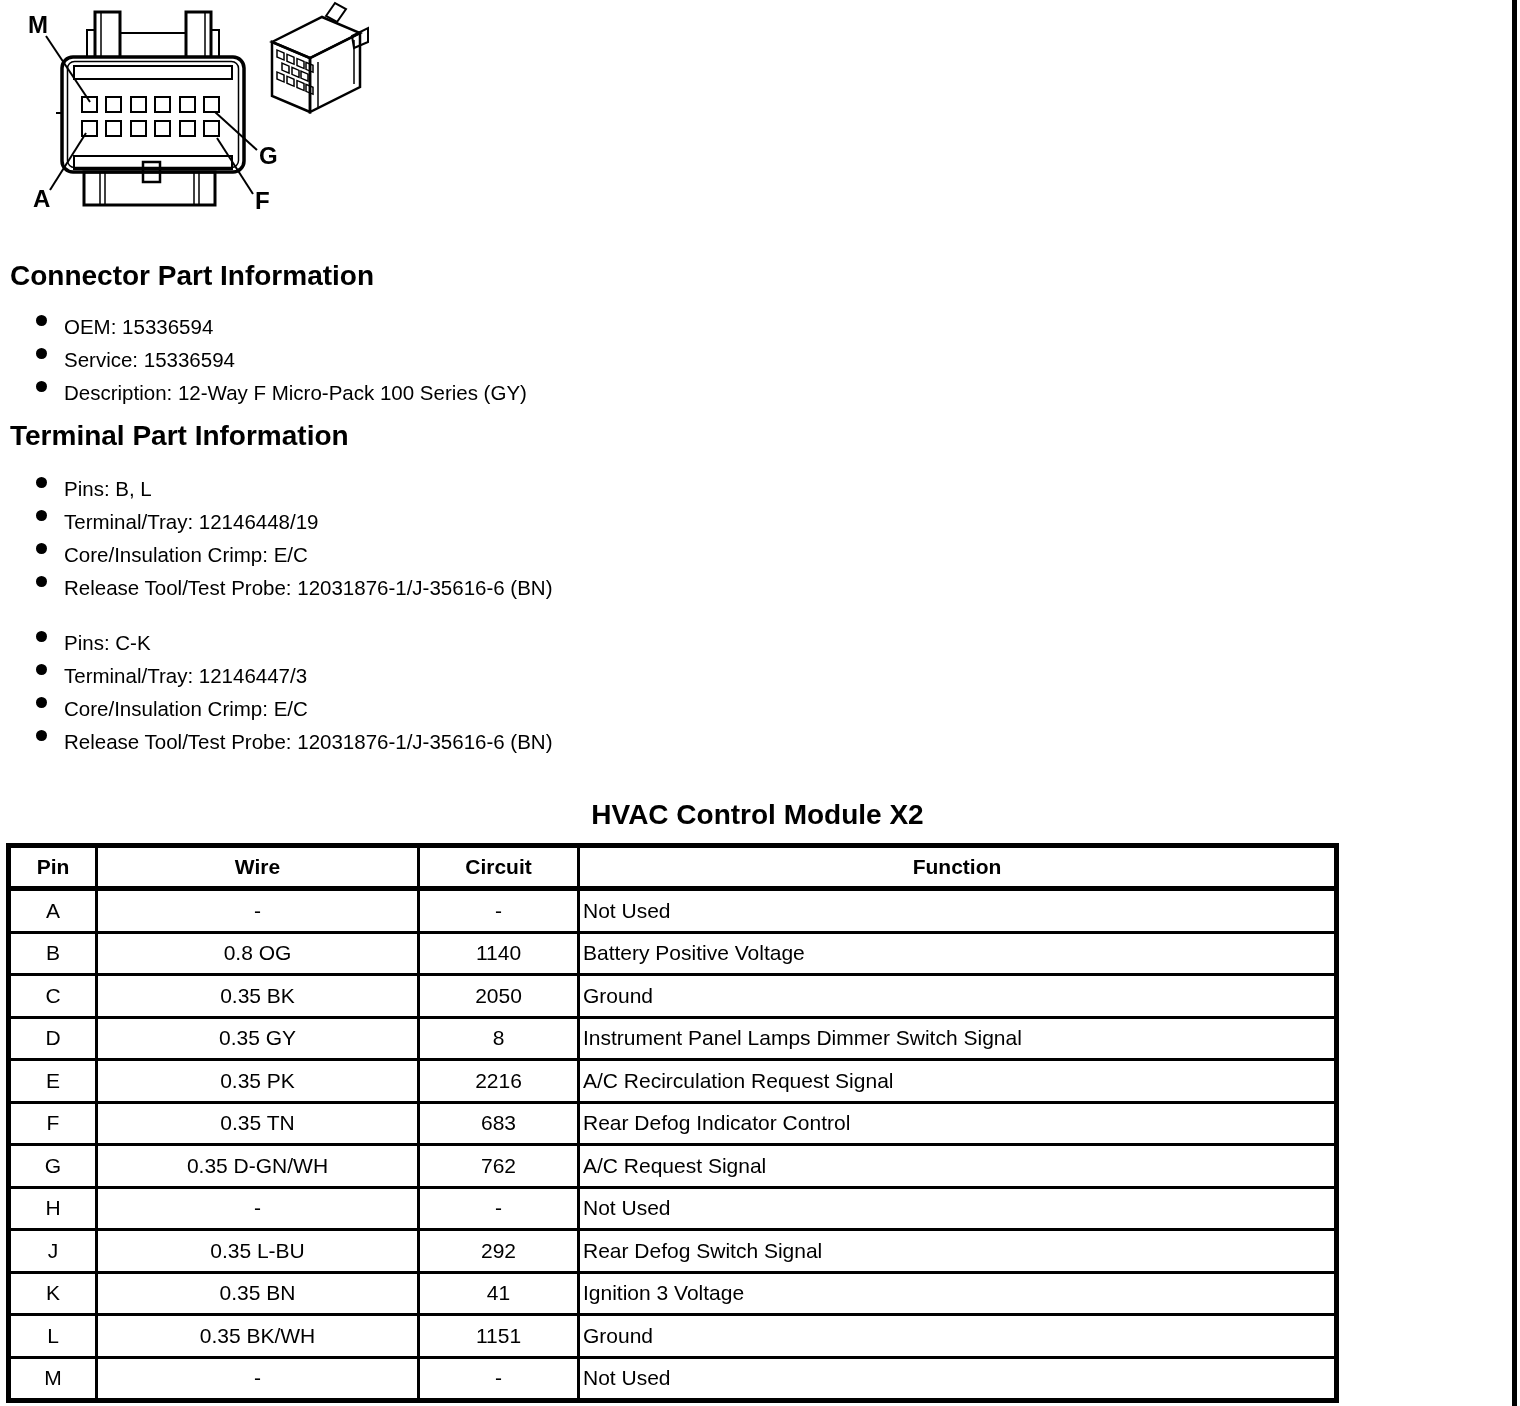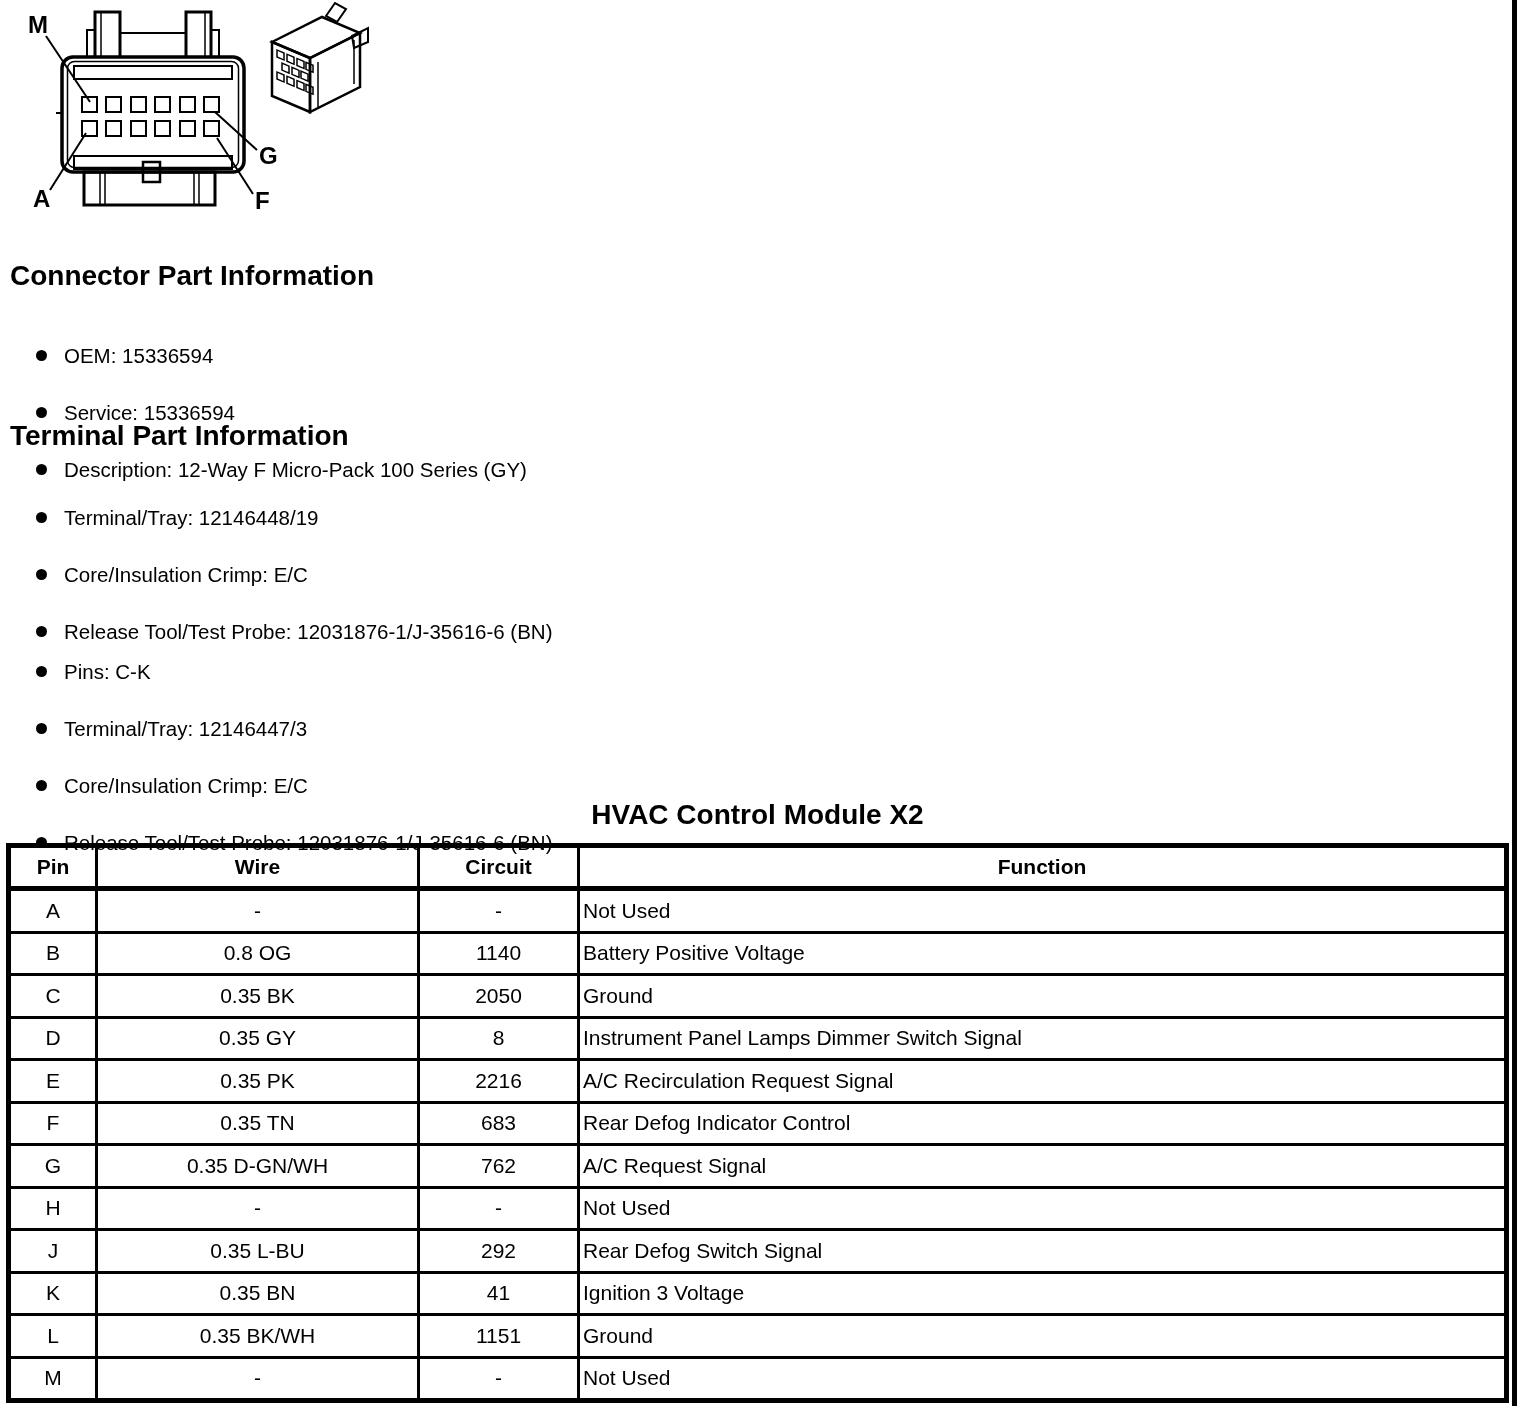--- a/index.html
+++ b/index.html
@@ -42,24 +42,22 @@
   #heading-terminal{top:420px;}
   .bullet-list{
     position:absolute;
     left:36px;
   }
   #list-connector{top:315px;}
   #list-terminal-1{top:477px;}
   #list-terminal-2{top:631px;}
   .bullet-item{
     display:flex;
-    align-items:center;
     height:33px;
     white-space:nowrap;
-    margin-top:24px;
   }
   .dot{
     width:11px;
     height:11px;
     border-radius:50%;
     background:#000;
     margin-right:17px;
     flex:none;
   }
   .bullet-text{
@@ -72,21 +70,21 @@
     left:6px;
     width:1503px;
     text-align:center;
     font-size:28px;
     font-weight:bold;
   }
   .pin-table{
     position:absolute;
     top:843px;
     left:6px;
-    width:1503px;
+    width:1333px;
     border-collapse:collapse;
     table-layout:fixed;
     border:5px solid #000;
   }
   .pin-table th, .pin-table td{
     border:3px solid #000;
     font-size:21px;
     padding:0;
     overflow:hidden;
     text-align:center;
@@ -212,20 +210,24 @@
       <span class="dot"></span>
       <span class="bullet-text">Description: 12-Way F Micro-Pack 100 Series (GY)</span>
     </div>
   </div>
 
   <h2 class="heading" id="heading-terminal">Terminal Part Information</h2>
 
   <div class="bullet-list" id="list-terminal-1">
     <div class="bullet-item">
       <span class="dot"></span>
+      <span class="bullet-text">Pins: B, L</span>
+    </div>
+    <div class="bullet-item">
+      <span class="dot"></span>
       <span class="bullet-text">Terminal/Tray: 12146448/19</span>
     </div>
     <div class="bullet-item">
       <span class="dot"></span>
       <span class="bullet-text">Core/Insulation Crimp: E/C</span>
     </div>
     <div class="bullet-item">
       <span class="dot"></span>
       <span class="bullet-text">Release Tool/Test Probe: 12031876-1/J-35616-6 (BN)</span>
     </div>

